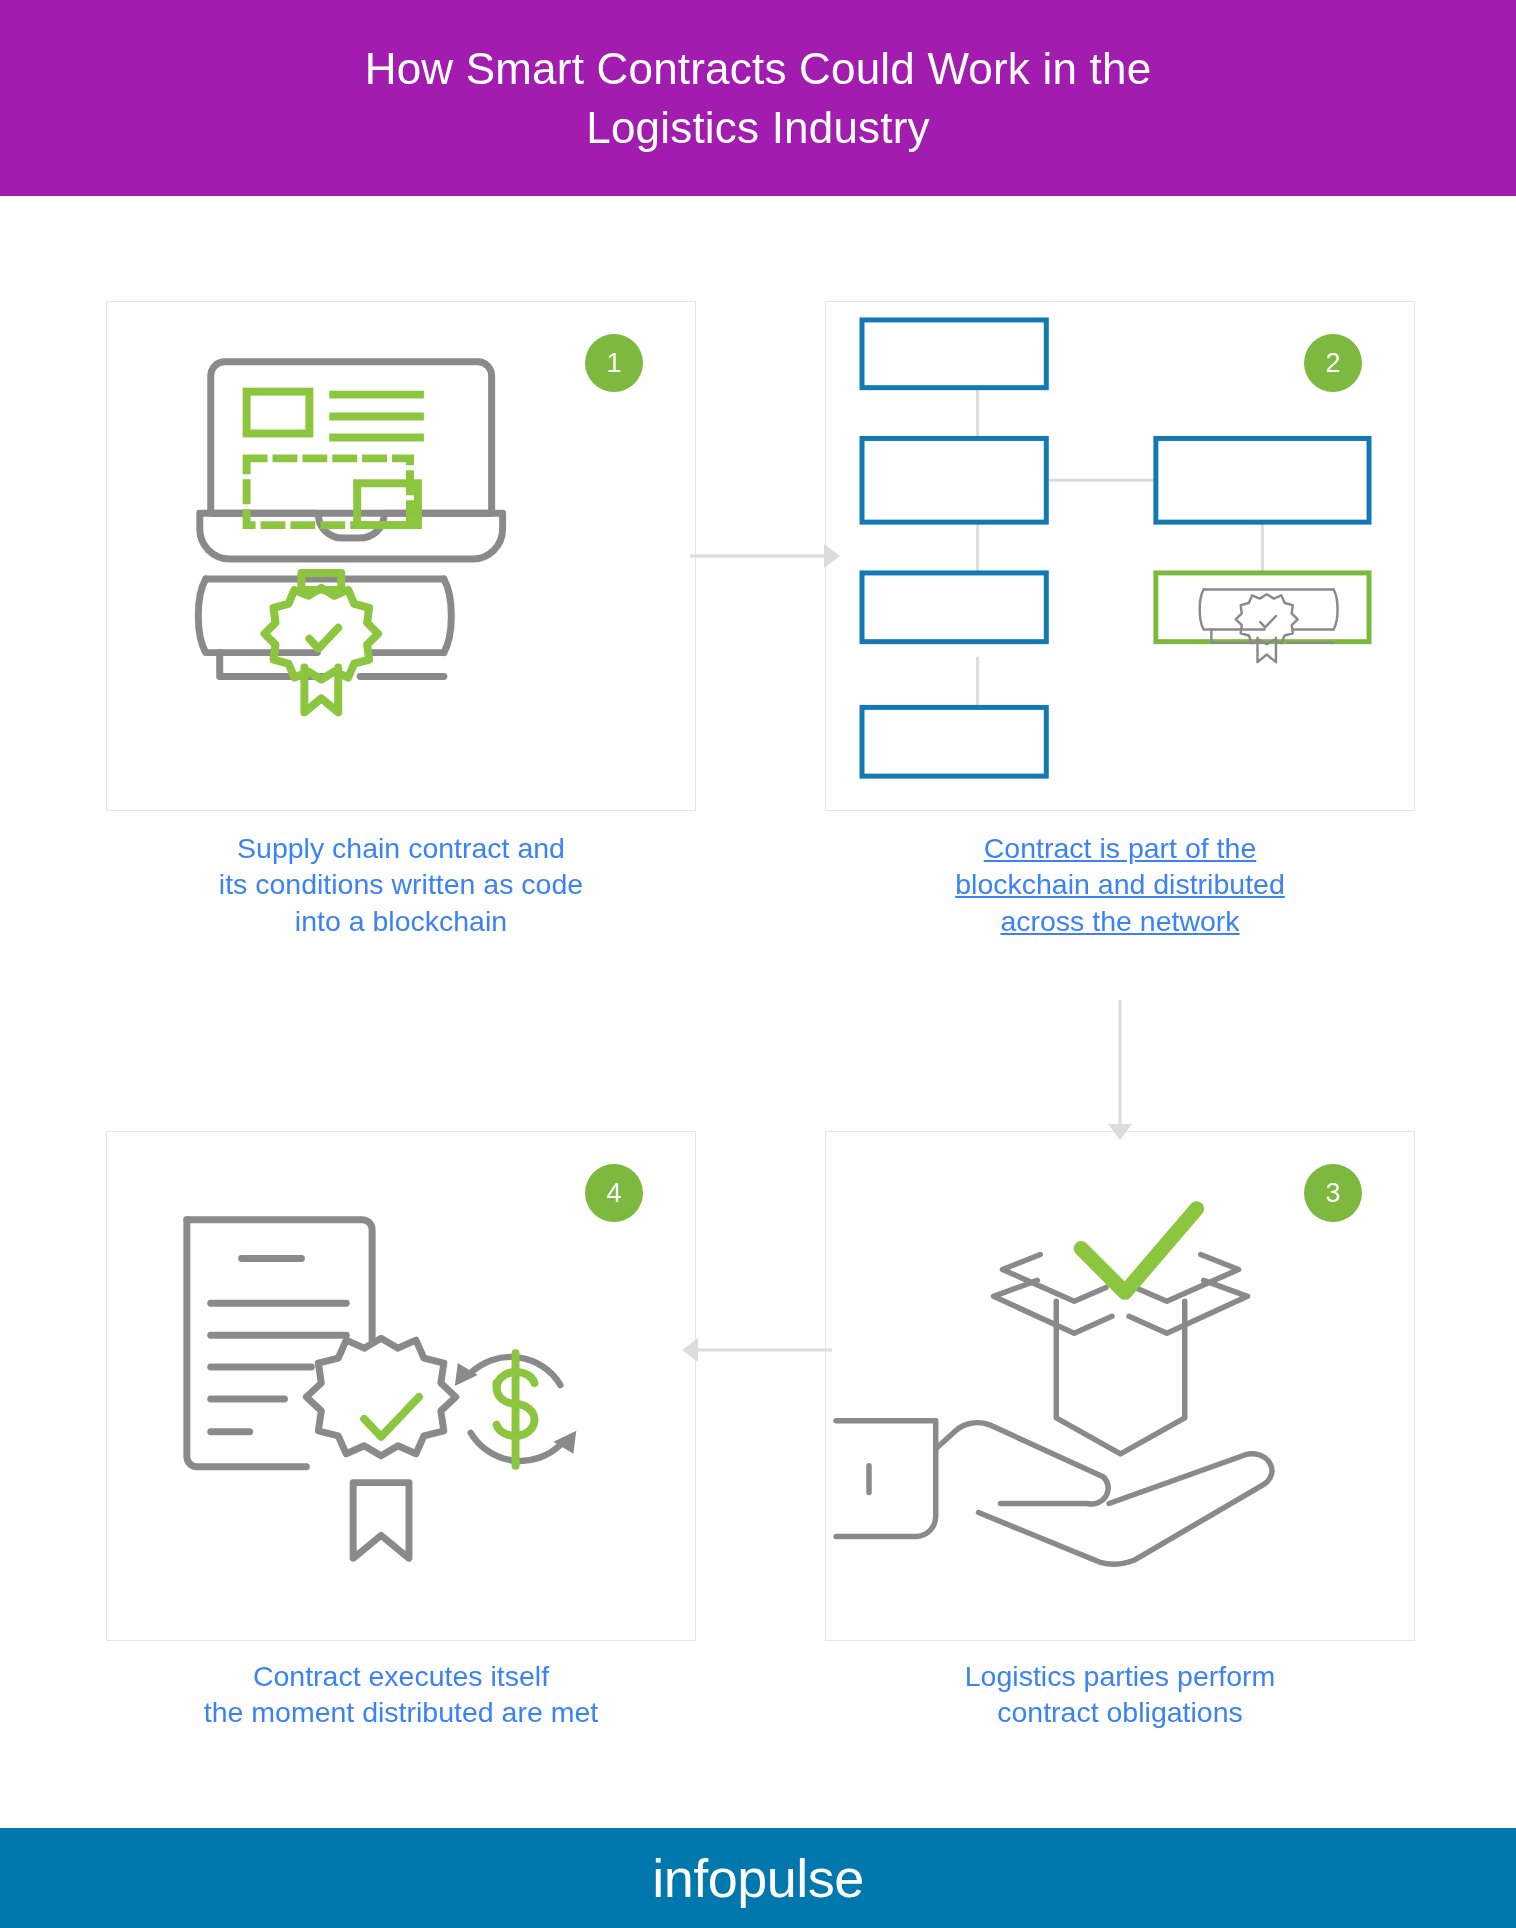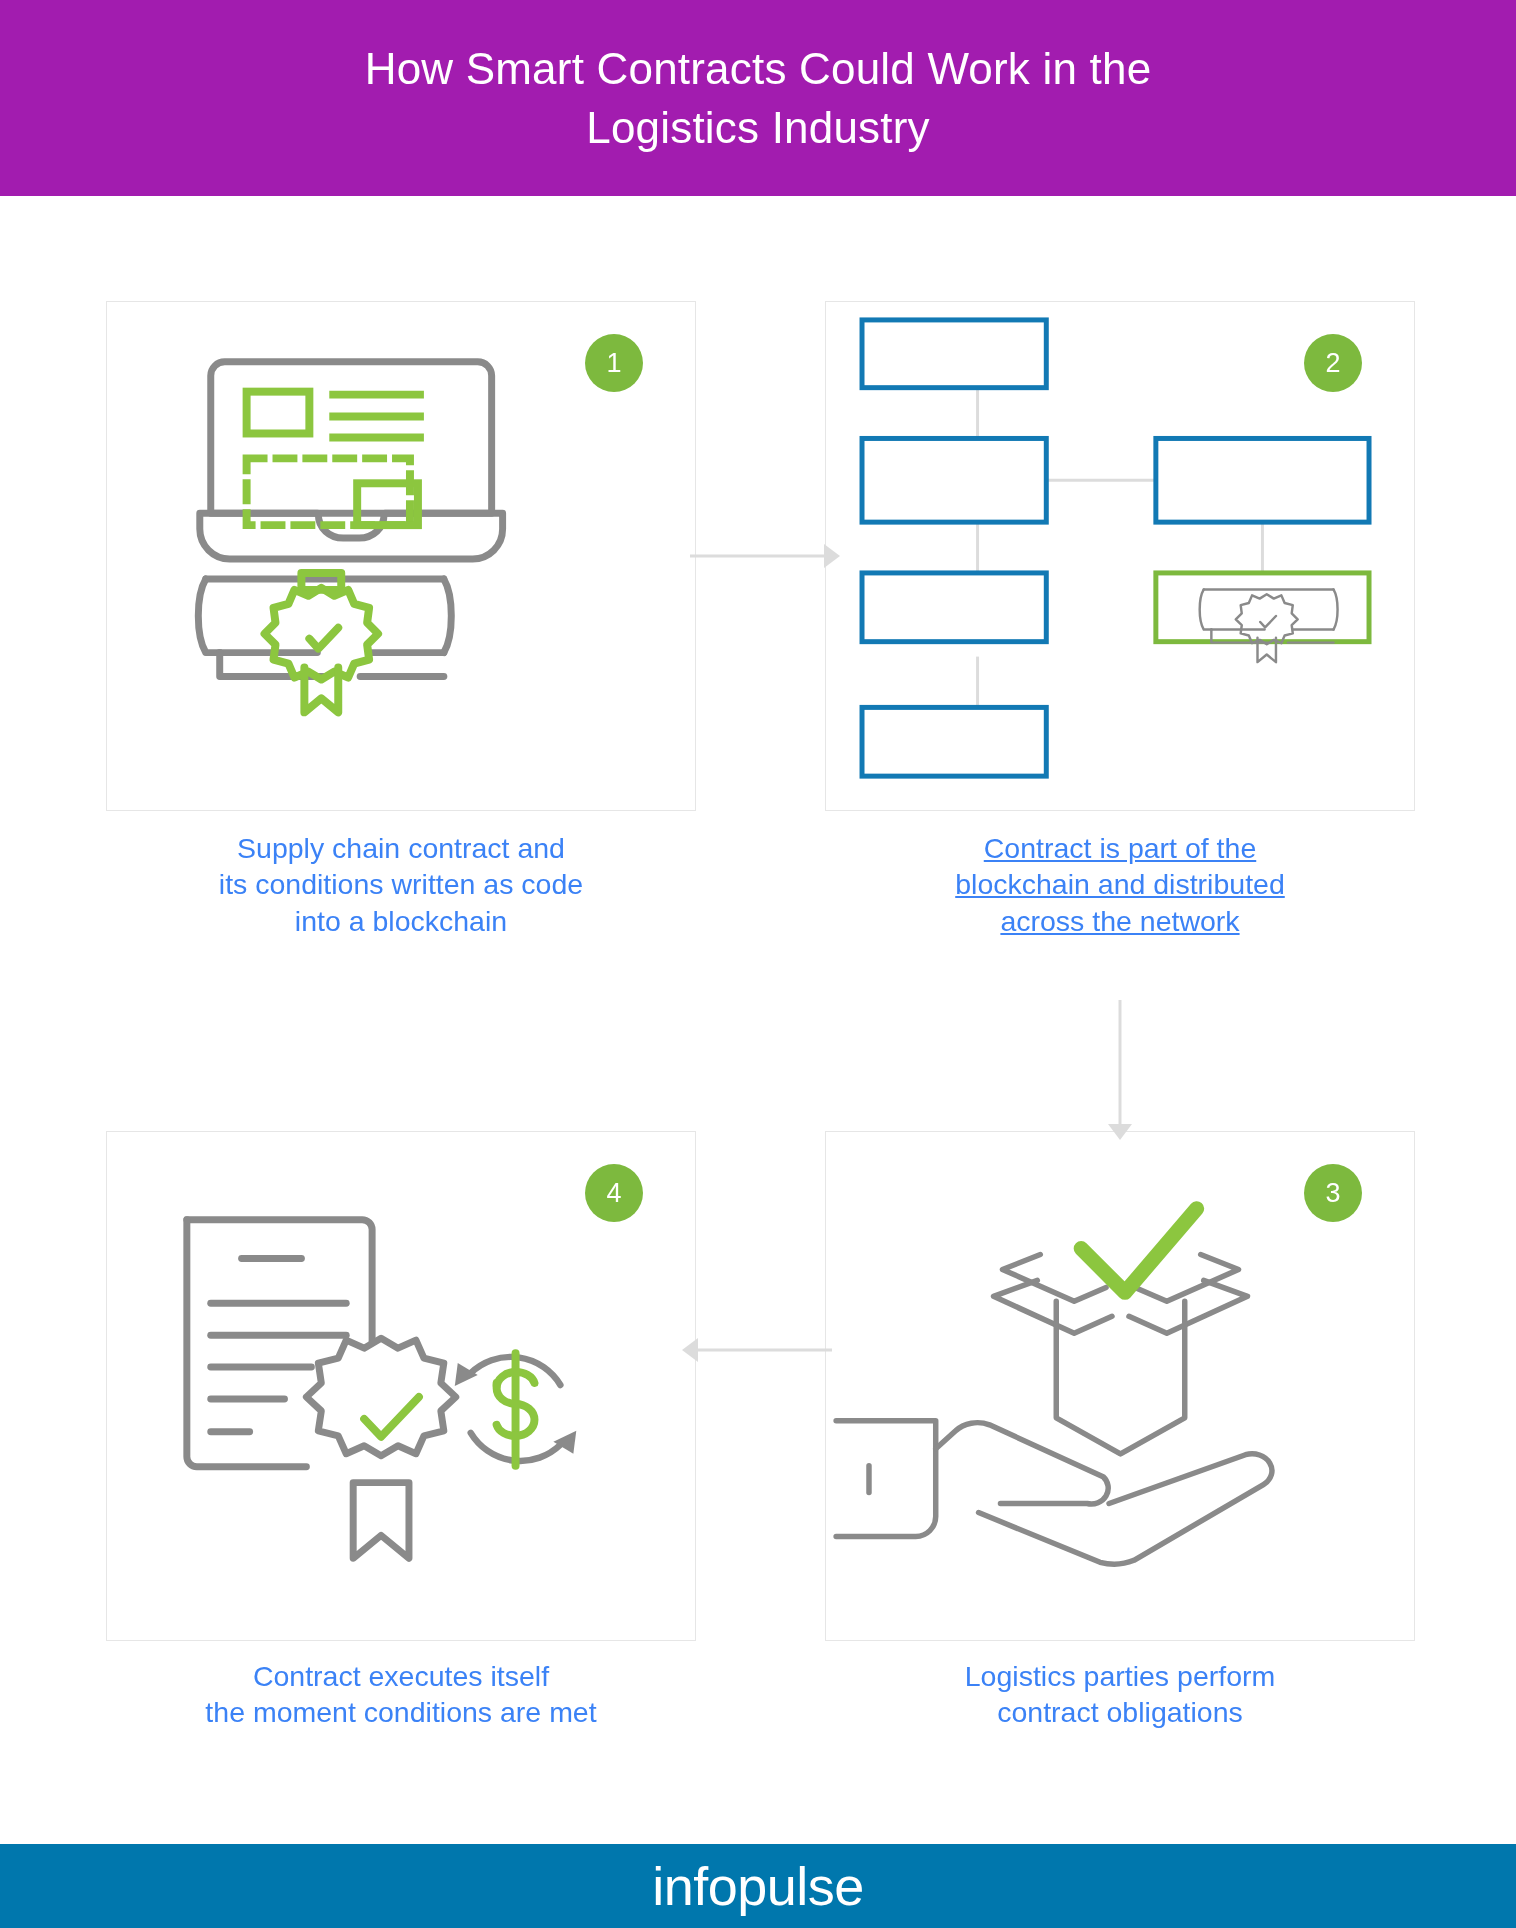--- a/index.html
+++ b/index.html
@@ -83,21 +83,21 @@
   
   .connector { position: absolute; }
   #arrow-h-1 { left: 690px; top: 540px; width: 150px; height: 32px; }
   #arrow-v-1 { left: 1104px; top: 1000px; width: 32px; height: 140px; }
   #arrow-h-2 { left: 680px; top: 1334px; width: 152px; height: 32px; }
 
   
   #footer {
     position: absolute;
     left: 0; bottom: 0;
-    width: 1516px; height: 84px;
+    width: 1516px; height: 100px;
     background: #0077ad;
     display: flex;
     align-items: center;
     justify-content: center;
   }
   #footer-logo {
     color: #ffffff;
     font-size: 54px;
     font-weight: 400;
     letter-spacing: -0.5px;
@@ -226,21 +226,21 @@
       <polygon points="468,323 448,311 471,300" fill="#8a8a8a"></polygon>
       <g fill="none" stroke="#8cc63f" stroke-width="8" stroke-linecap="round" stroke-linejoin="round">
         <line x1="410" y1="222" x2="410" y2="335"></line>
         <path d="M429 252 a19 14 0 0 0 -19 -11 a19 16 0 0 0 0 32 a19 16 0 0 1 0 32 a19 14 0 0 1 -19 -11"></path>
         <path d="M391 255 a19 14 0 0 1 0 -3"></path>
       </g>
     </svg>
     <div class="badge">4</div>
   </div>
   <div class="caption" id="caption-4">Contract executes itself
-the moment conditions are met</div>
+the moment distributed are met</div>
 
   <div class="panel" id="panel-3">
     <svg class="art" viewBox="0 0 590 510">
 
       <g fill="none" stroke="#8a8a8a" stroke-width="5.5" stroke-linecap="round" stroke-linejoin="round">
         <path d="M215 123 l-38 15 72 32 32 -14"></path>
         <path d="M376 123 l38 15 -72 32 -32 -14"></path>
         <path d="M212 149 l-44 16 81 37 38 -17"></path>
         <path d="M379 149 l44 16 -81 37 -38 -17"></path>
         <path d="M231 170 v117 l64 36"></path>

